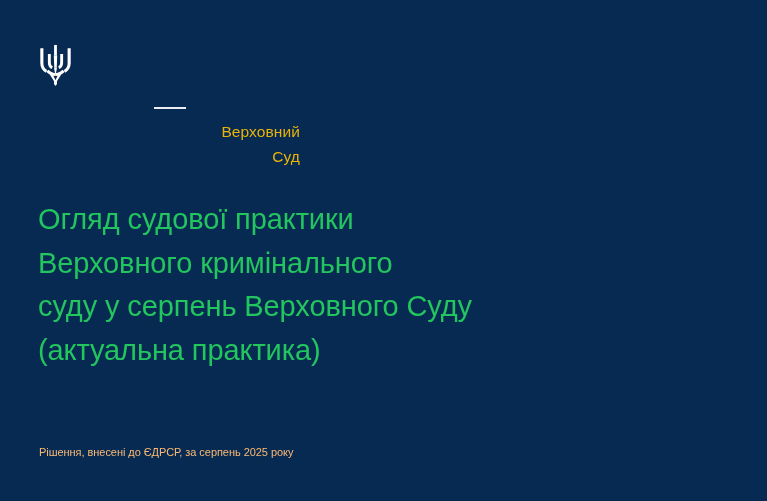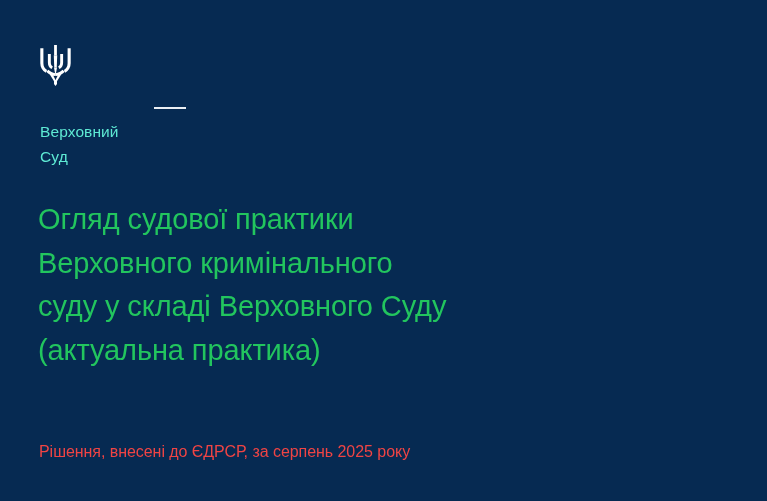--- a/index.html
+++ b/index.html
@@ -47,26 +47,27 @@
     width: 32px;
     height: 2px;
     background: #e9eef4;
     margin-top: 21px;
     margin-bottom: 0;
     border: 0;
   }
 
   .brand-name {
     margin-top: 10px;
-    color: #5eead4;
+    color: #eab308;
     font-size: 15.5px;
     line-height: 25px;
     letter-spacing: 0.1px;
     font-weight: 400;
     white-space: pre-line;
+    text-align: right;
   }
 
   
   .title-block {
     position: absolute;
     left: 38px;
     top: 198px;
     width: 690px;
   }
 
@@ -77,22 +78,22 @@
     font-weight: 400;
     letter-spacing: -0.1px;
     white-space: nowrap;
   }
 
   
   .subtitle {
     position: absolute;
     left: 39px;
     top: 441px;
-    color: #ef4444;
-    font-size: 16px;
+    color: #fdba74;
+    font-size: 11px;
     line-height: 22px;
     font-weight: 400;
     letter-spacing: -0.05px;
     white-space: nowrap;
   }
 </style>
 </head>
 <body>
 
 <div class="slide">
@@ -131,19 +132,19 @@
     </span>
 
     <hr class="brand-rule">
 
     <div class="brand-name"><span>Верховний</span><br><span>Суд</span></div>
   </div>
 
   <div class="title-block">
     <div class="title-line">Огляд судової практики</div>
     <div class="title-line">Верховного кримінального</div>
-    <div class="title-line">суду у складі Верховного Суду</div>
+    <div class="title-line">суду у серпень Верховного Суду</div>
     <div class="title-line">(актуальна практика)</div>
   </div>
 
   <div class="subtitle">Рішення, внесені до ЄДРСР, за серпень 2025 року</div>
 
 </div>
 
 </body></html>

